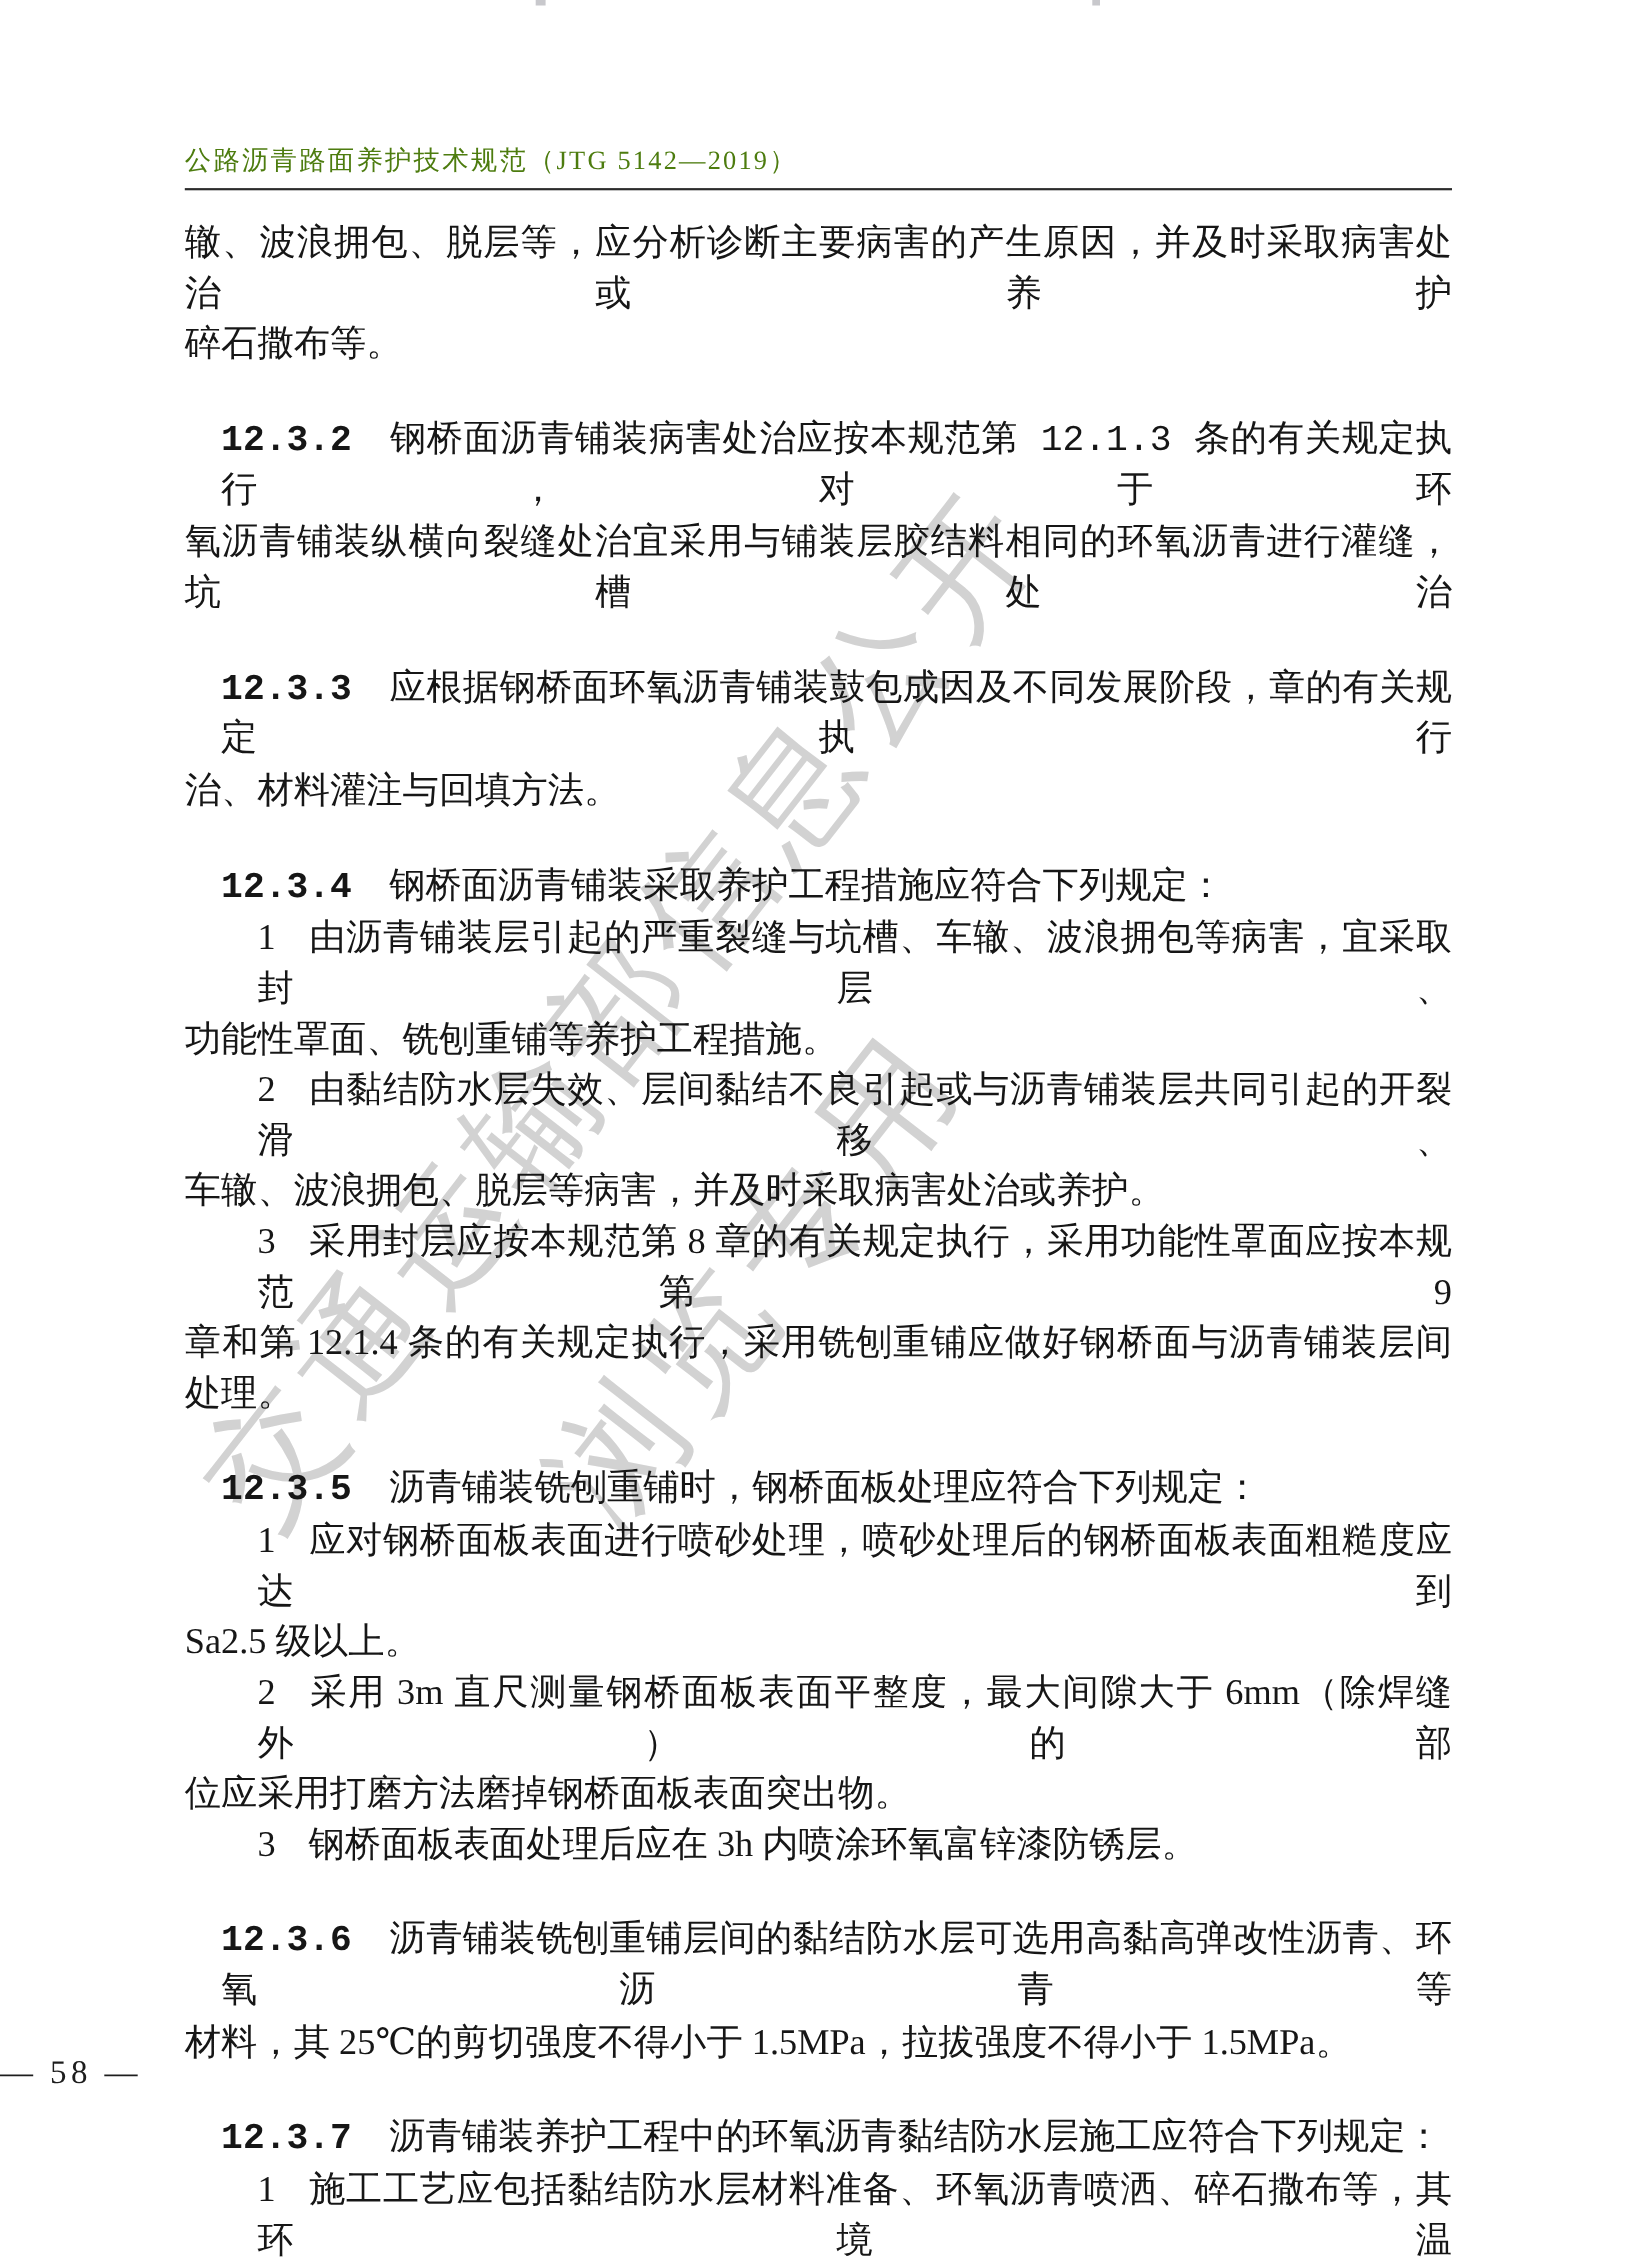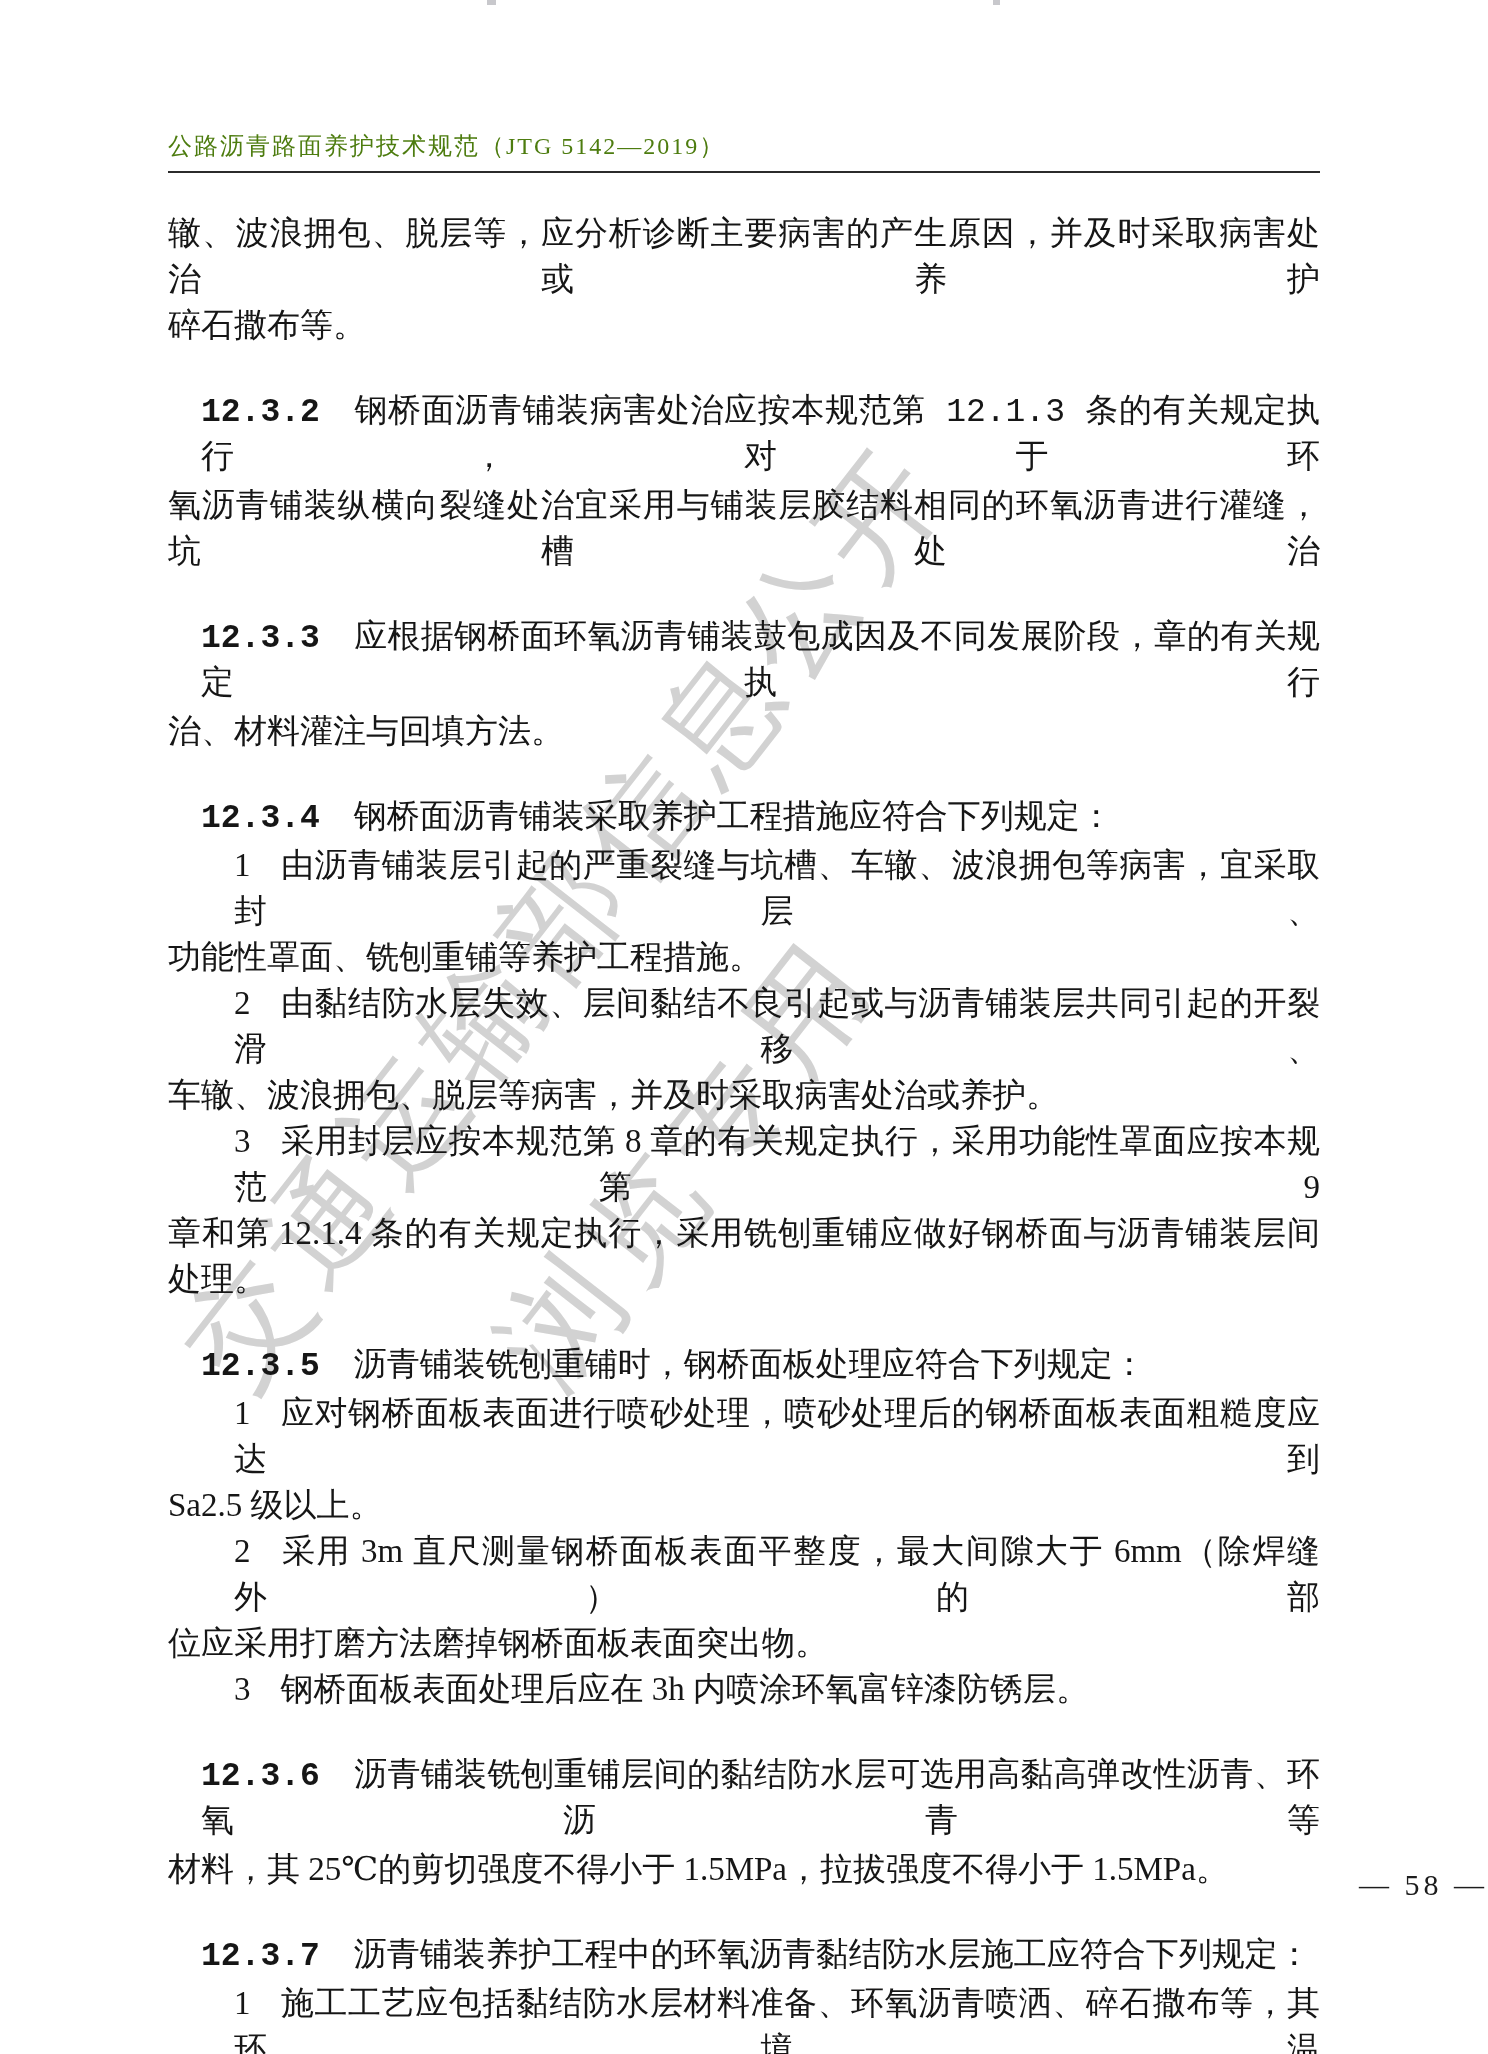--- a/index.html
+++ b/index.html
@@ -33,35 +33,35 @@
     transform:rotate(-52deg);
   }
   .wm-1{font-size:118px;letter-spacing:10px;left:-10px;top:836px;}
   .wm-2{font-size:118px;letter-spacing:14px;left:425px;top:1082px;}
   
   .content{
     position:absolute;left:168px;top:182px;width:1152px;z-index:2;
   }
   .block{margin:0;}
   .block.sec{margin-top:42px;}
-  .block.first{margin-top:28px;}
+  .block.first{margin-top:16px;}
   .line{
     font-size:33px;line-height:46px;
     text-align:justify;
     color:#161616;
   }
   .line.jl{text-align:justify;text-align-last:justify;}
   .line .sec-num{font-weight:bold;margin-right:34px;}
   .line .item-num{margin-right:30px;}
   .line.ind1{text-indent:0;padding-left:33px;font-family:Liberation Mono, monospace;}
   .line.ind2{text-indent:0;padding-left:66px;}
   
   .page-number{
     position:absolute;left:0;top:1868px;width:1488px;
-    text-align:right;font-size:30px;letter-spacing:4px;color:#1d1d1d;z-index:2;
+    text-align:left;font-size:30px;letter-spacing:4px;color:#1d1d1d;z-index:2;
   }
 </style>
 </head>
 <body>
 
 <div class="page">
 
   <div class="scan-mark m1"></div>
   <div class="scan-mark m2"></div>
 

